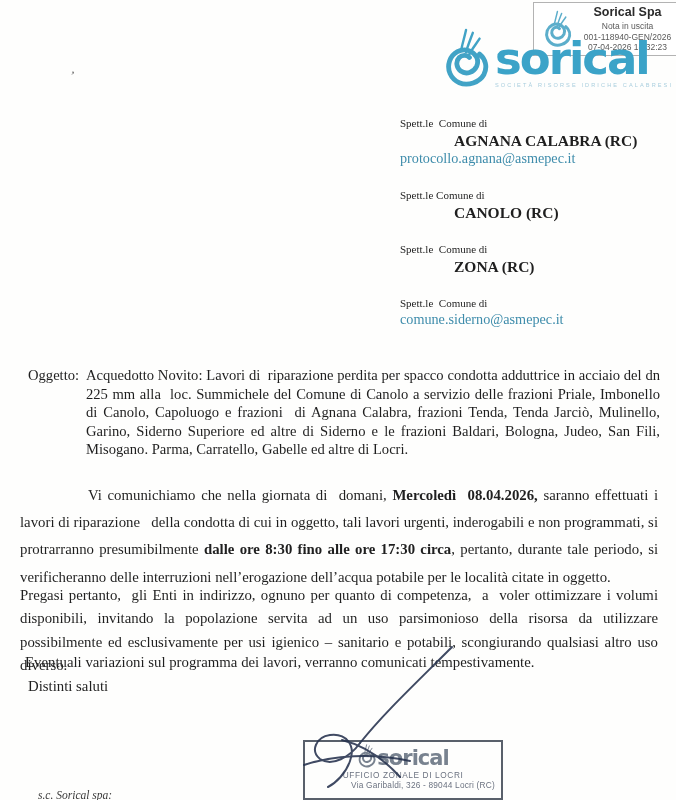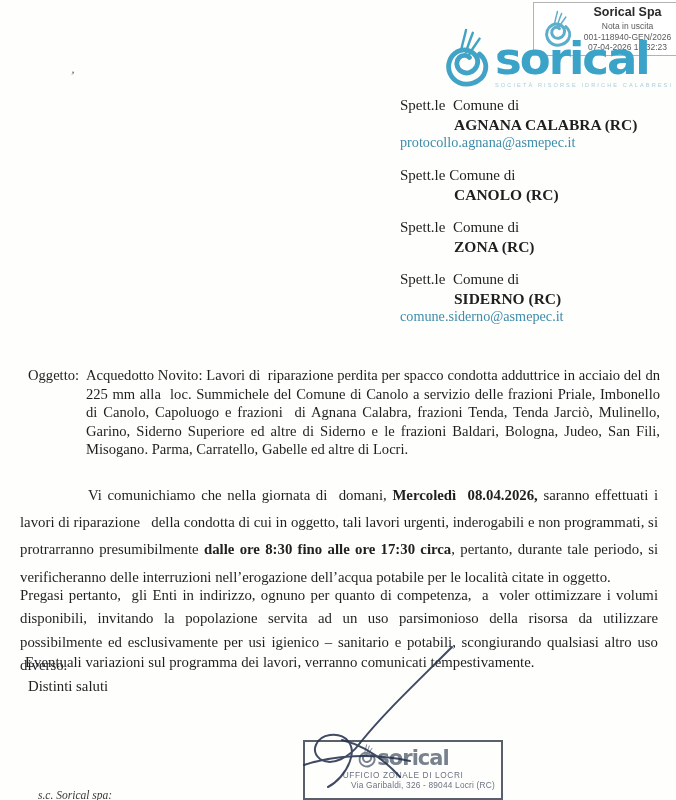--- a/index.html
+++ b/index.html
@@ -36,21 +36,21 @@
     letter-spacing: -2px; color: #3ba3c8;
   }
   .tagline {
     font-family: "Liberation Sans", sans-serif;
     font-size: 5.6px; letter-spacing: 2.1px; color: #a9cede;
     margin-top: 3px; text-align: center; white-space: nowrap;
   }
   
   .recipients { position: absolute; left: 400px; top: 96px; width: 276px; }
   .recipient { margin-bottom: 14px; line-height: 1.25; }
-  .salutation { font-size: 15px; white-space: pre-wrap; }
+  .salutation { font-size: 11px; white-space: pre-wrap; margin-top: 21px; }
   .muni-name  { font-size: 15.5px; font-weight: bold; padding-left: 54px; }
   .email      { font-size: 14.2px; color: #3e8cab; }
   
   .subject { position: absolute; left: 28px; top: 366px; width: 632px; display: flex; font-size: 14.6px; line-height: 1.27; }
   .subject-label { flex: 0 0 58px; }
   .subject-text  { flex: 1; text-align: justify; white-space: pre-wrap; }
   
   .para { position: absolute; left: 20px; width: 638px; text-align: justify; white-space: pre-wrap; font-size: 14.8px; }
   .para1 { top: 482px; line-height: 1.84; text-indent: 68px; }
   .para2 { top: 584px; line-height: 1.58; }
@@ -125,21 +125,20 @@
     <div class="recipient">
       <div class="salutation">Spett.le Comune di</div>
       <div class="muni-name">CANOLO (RC)</div>
     </div>
     <div class="recipient">
       <div class="salutation">Spett.le  Comune di</div>
       <div class="muni-name">ZONA (RC)</div>
     </div>
     <div class="recipient">
       <div class="salutation">Spett.le  Comune di</div>
-      <div class="muni-name">SIDERNO (RC)</div>
       <div class="email">comune.siderno@asmepec.it</div>
     </div>
   </div>
 
   <div class="subject">
     <div class="subject-label">Oggetto:</div>
     <div class="subject-text">Acquedotto Novito: Lavori di  riparazione perdita per spacco condotta adduttrice in acciaio del dn 225 mm alla  loc. Summichele del Comune di Canolo a servizio delle frazioni Priale, Imbonello di Canolo, Capoluogo e frazioni  di Agnana Calabra, frazioni Tenda, Tenda Jarciò, Mulinello, Garino, Siderno Superiore ed altre di Siderno e le frazioni Baldari, Bologna, Judeo, San Fili, Misogano. Parma, Carratello, Gabelle ed altre di Locri.</div>
   </div>
 
   <div class="para para1"><span>Vi comunichiamo che nella giornata di  domani, </span><b>Mercoledì  08.04.2026,</b><span> saranno effettuati i lavori di riparazione   della condotta di cui in oggetto, tali lavori urgenti, inderogabili e non programmati, si protrarranno presumibilmente </span><b>dalle ore 8:30 fino alle ore 17:30 circa</b><span>, pertanto, durante tale periodo, si verificheranno delle interruzioni nell’erogazione dell’acqua potabile per le località citate in oggetto.</span></div>

